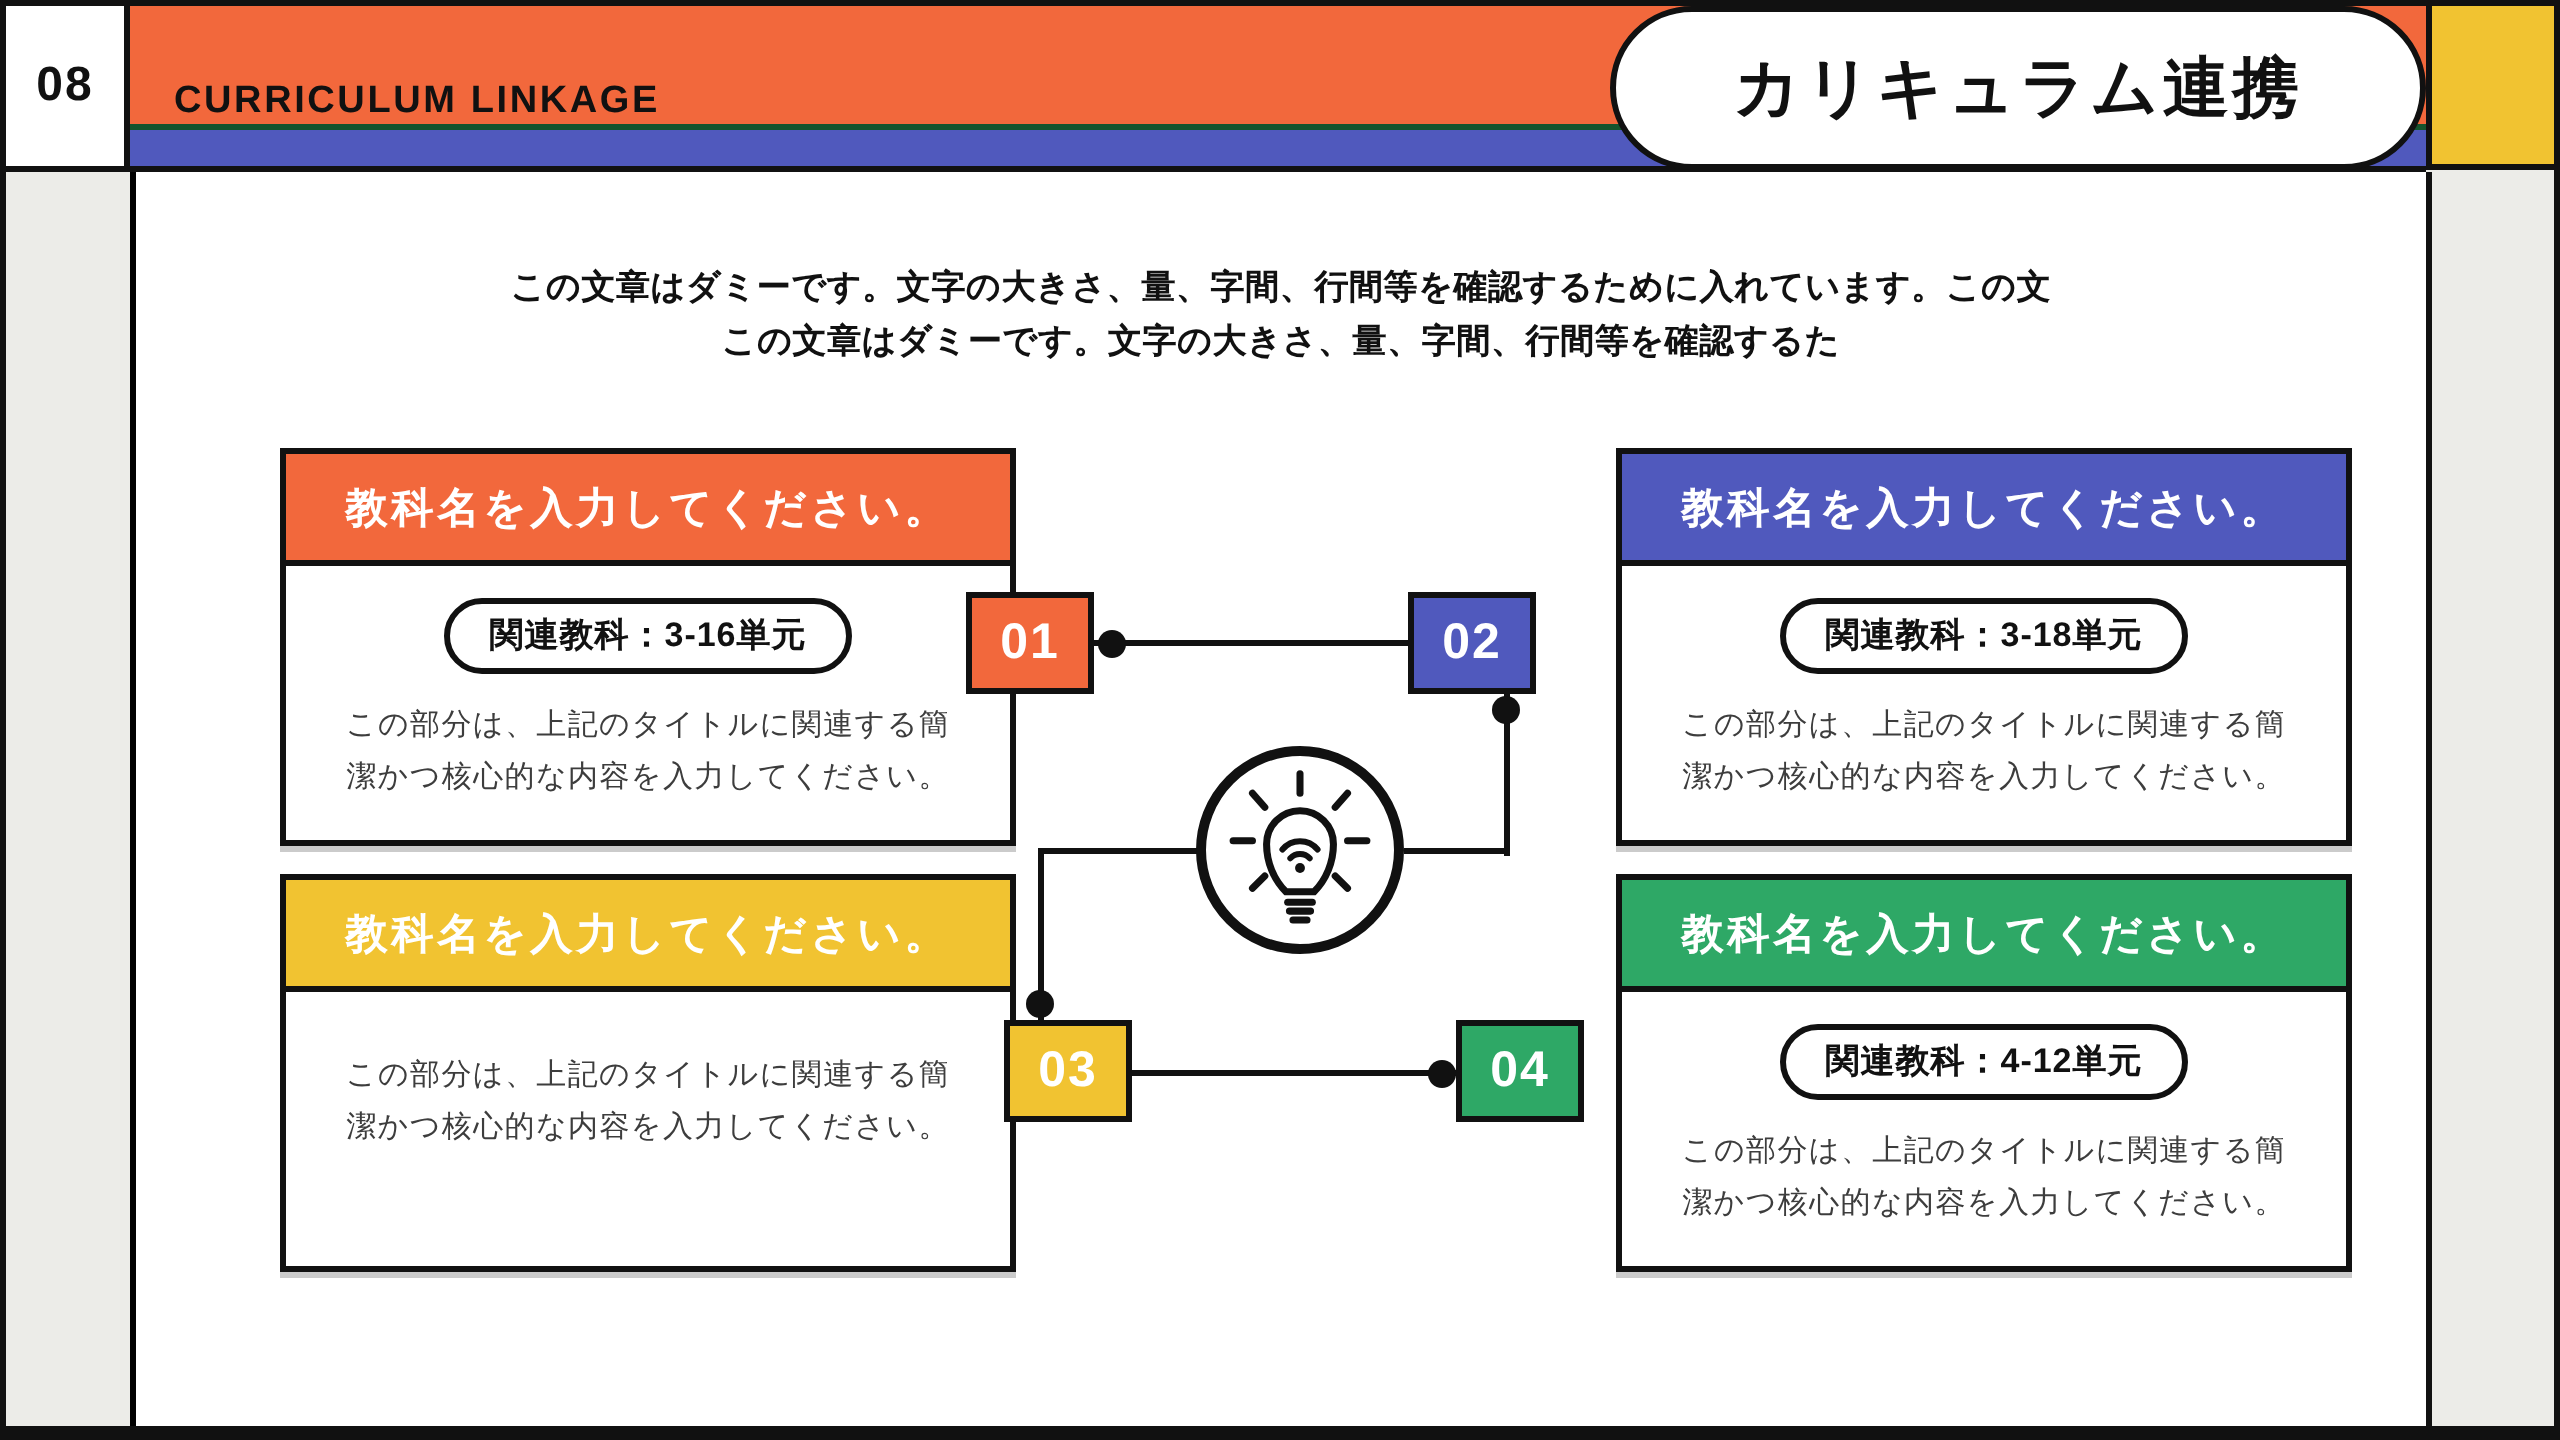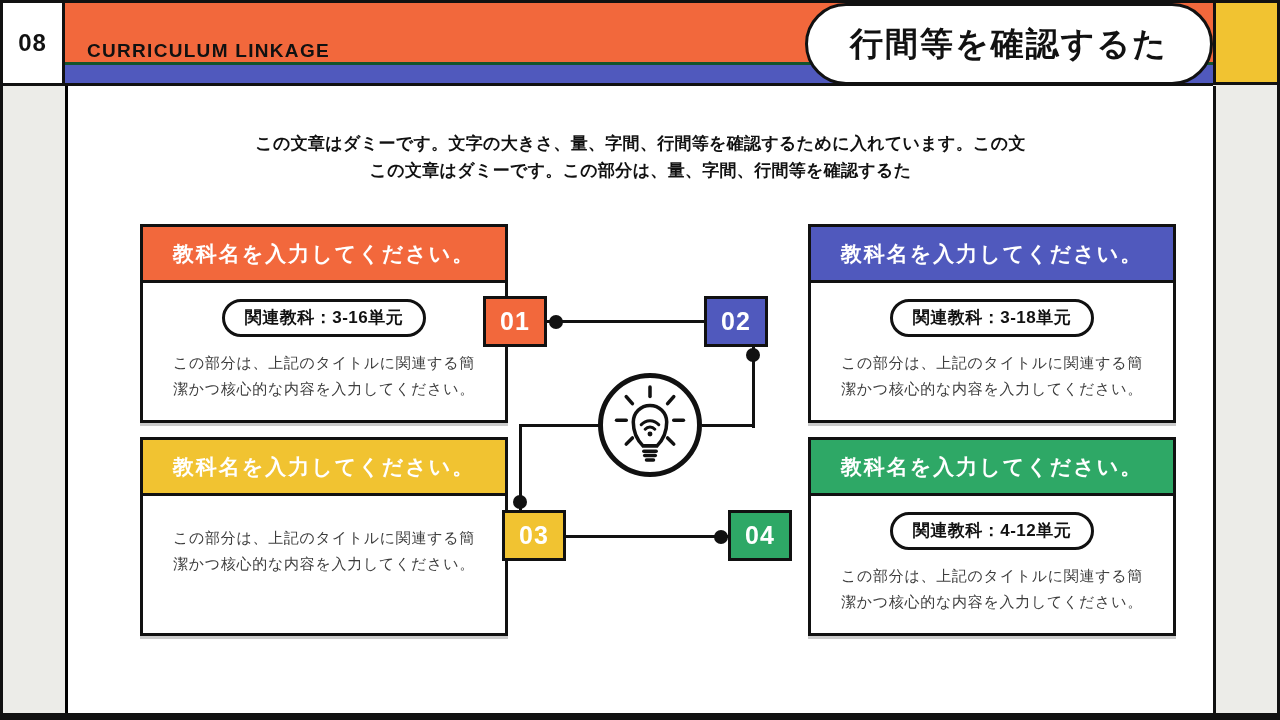--- a/index.html
+++ b/index.html
@@ -162,29 +162,29 @@
 <body>
 
 <div class="slide">
 
   <div class="page-num">08</div>
   <div class="banner-orange">
     <span>CURRICULUM LINKAGE</span>
   </div>
   <div class="banner-blue"></div>
   <div class="title-pill">
-    <span>行間等を確認するた</span>
+    <span>カリキュラム連携</span>
   </div>
   <div class="corner-box"></div>
 
   <div class="content">
 
     <div class="intro">
       <div>この文章はダミーです。文字の大きさ、量、字間、行間等を確認するために入れています。この文</div>
-      <div>この文章はダミーです。この部分は、量、字間、行間等を確認するた</div>
+      <div>この文章はダミーです。文字の大きさ、量、字間、行間等を確認するた</div>
     </div>
 
     <div class="card card--tl">
       <div class="card-header">教科名を入力してください。</div>
       <div class="card-body">
         <div class="badge-wrap">
           <div class="badge">関連教科：3-16単元</div>
         </div>
         <div class="card-text">
           <div>この部分は、上記のタイトルに関連する簡</div>

